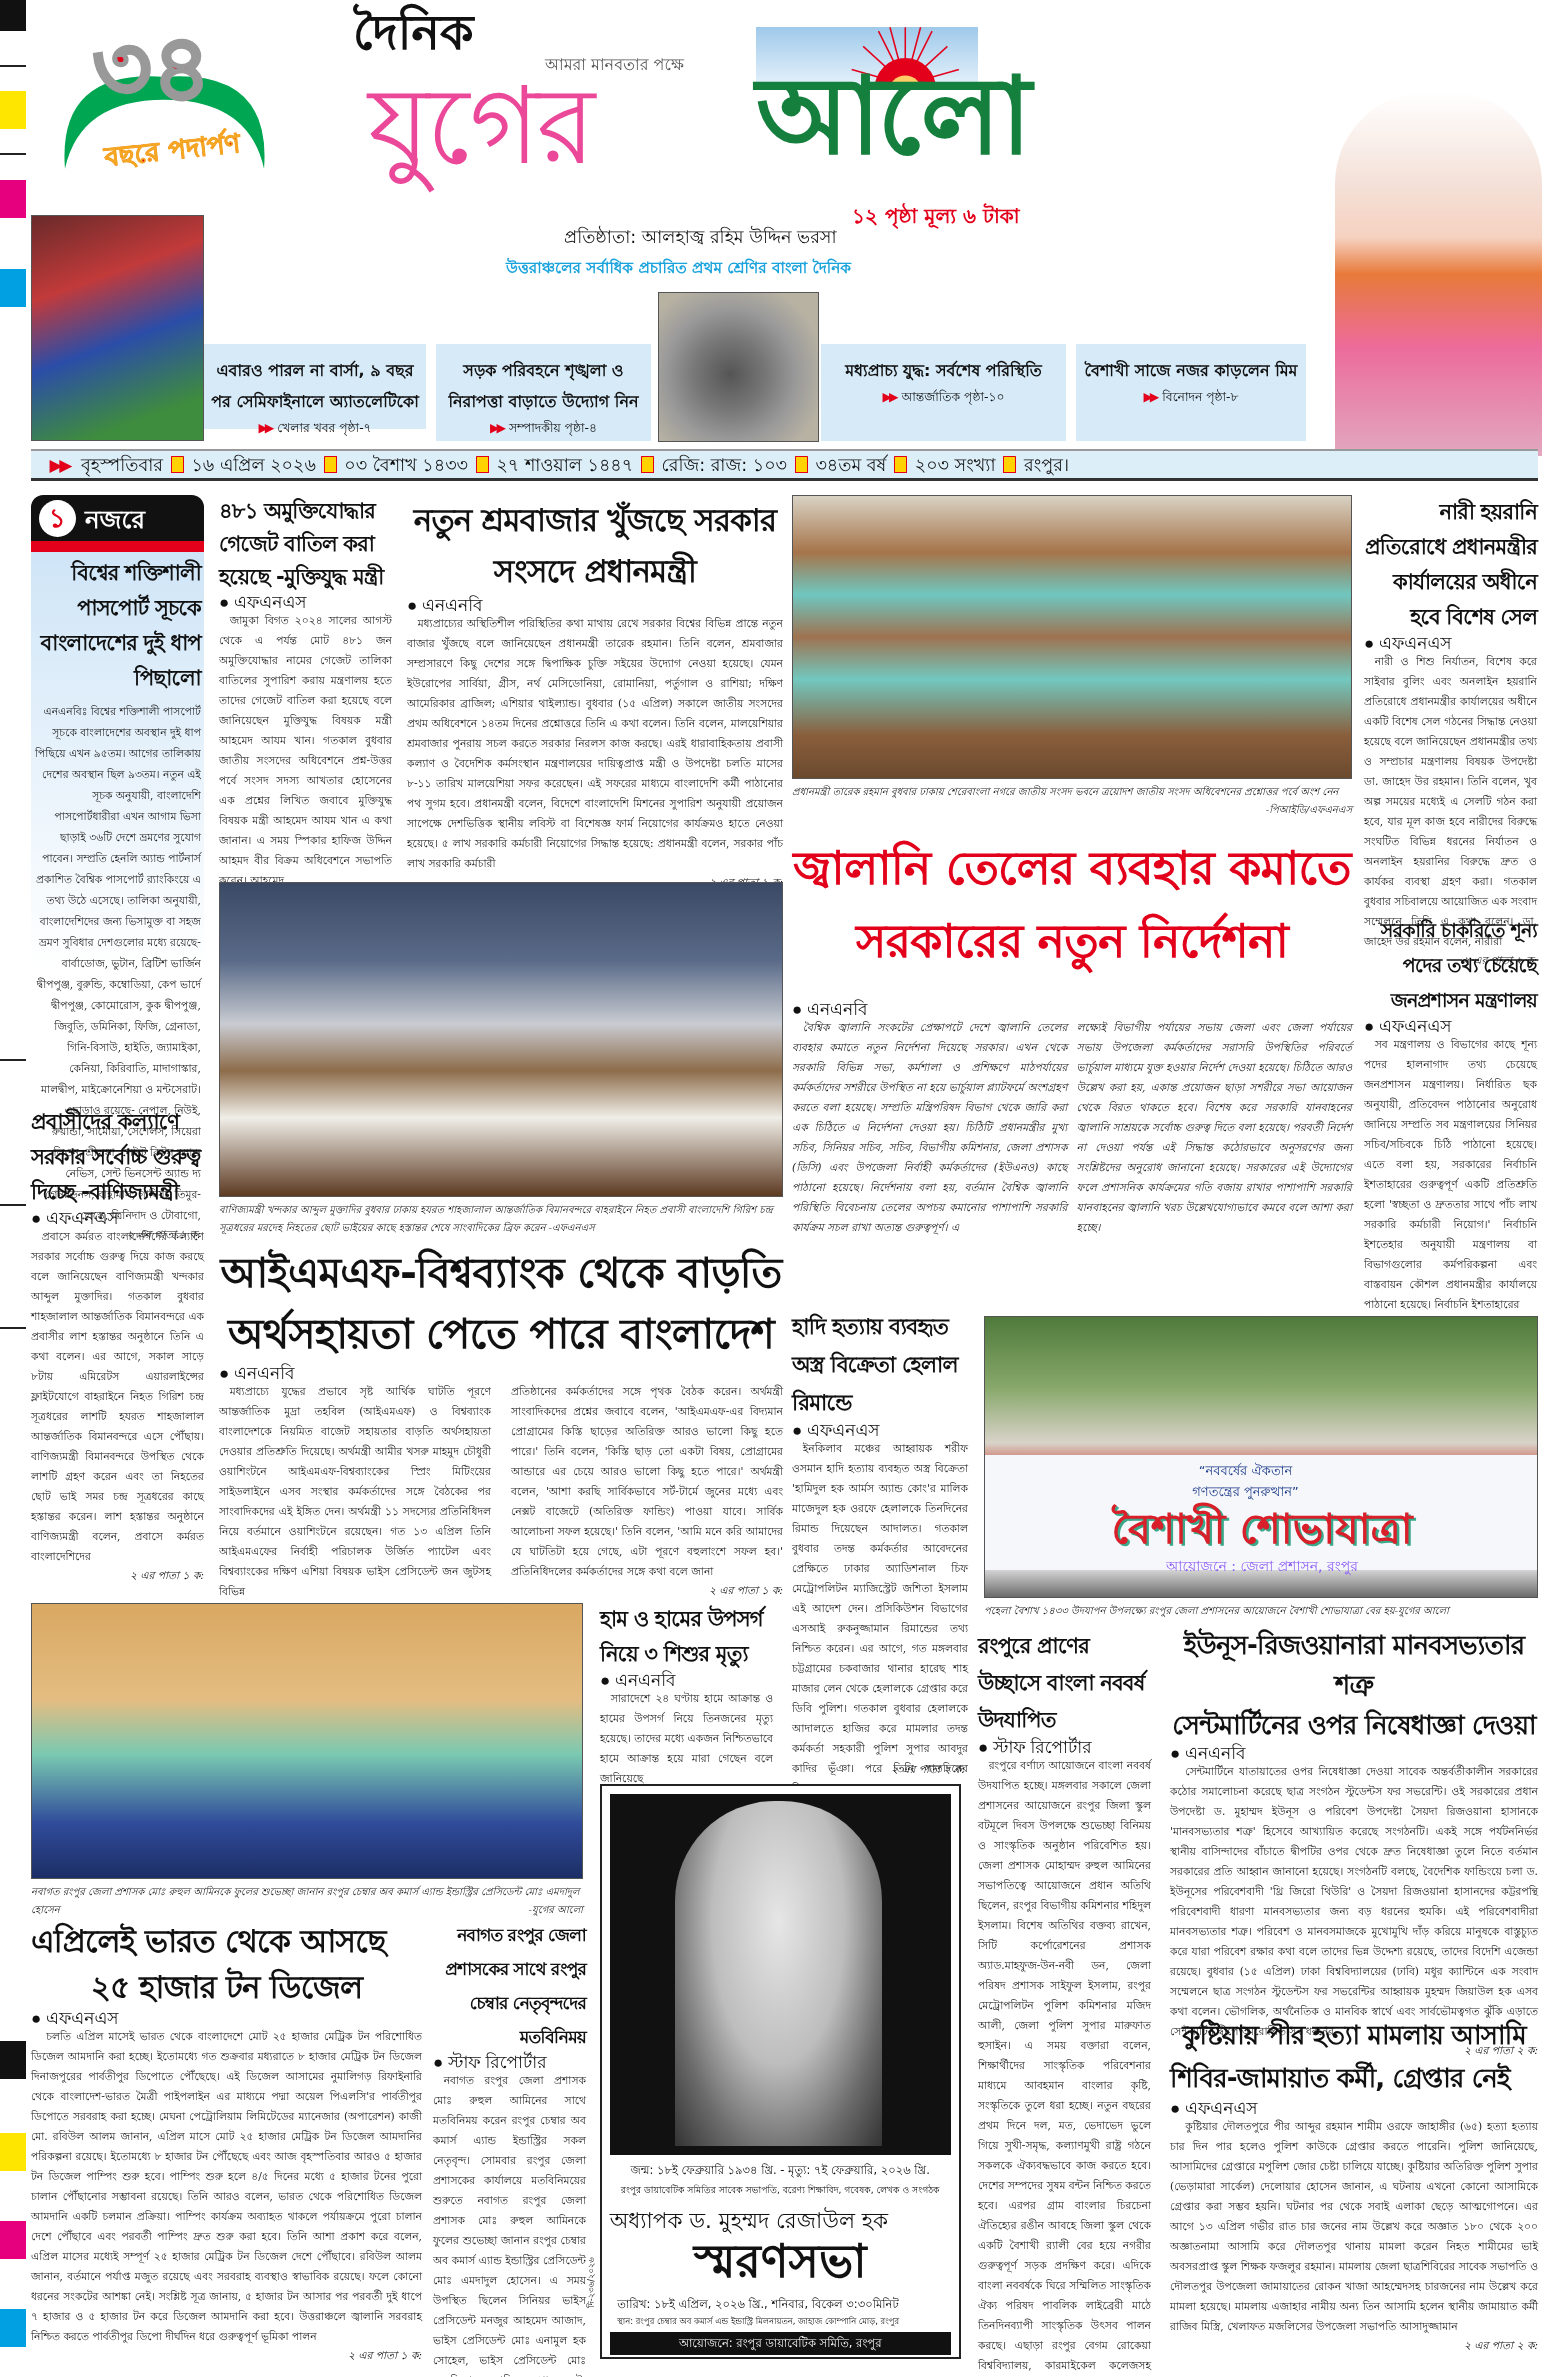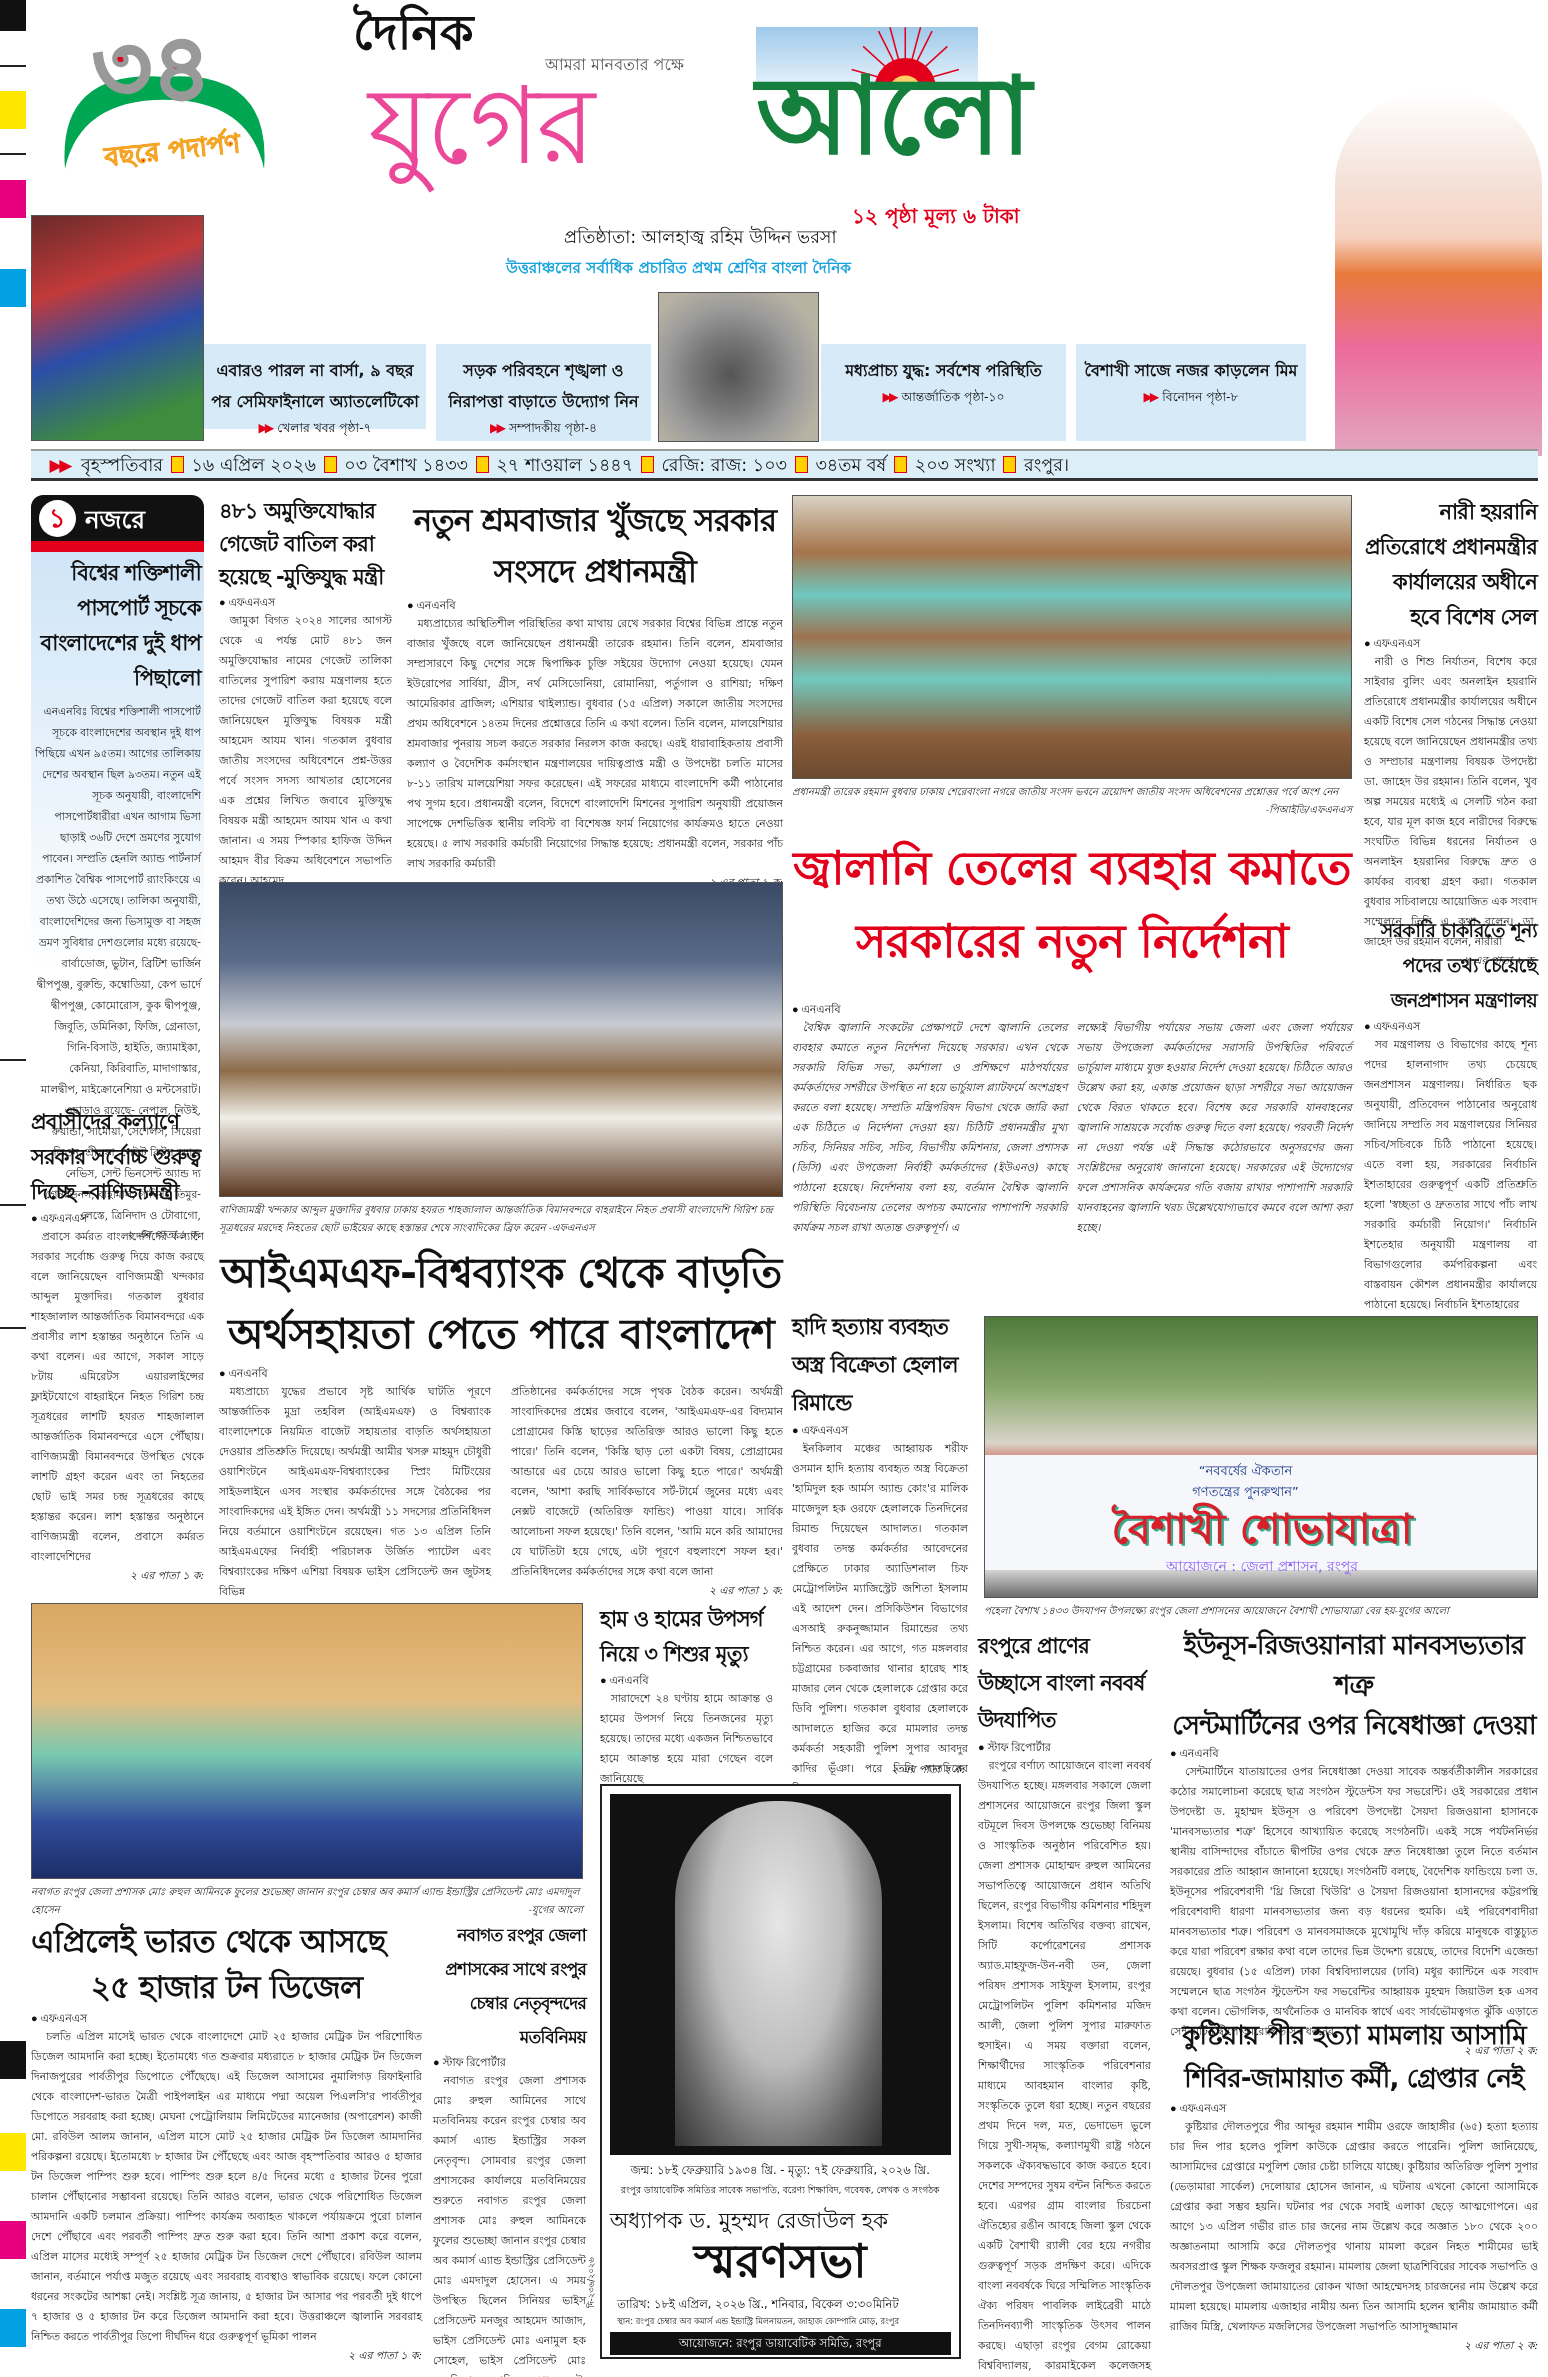--- a/index.html
+++ b/index.html
@@ -4,21 +4,21 @@
 <style>
 *{box-sizing:border-box;margin:0;padding:0}
 html,body{width:1549px;height:2377px;background:#fff;overflow:hidden}
 body{position:relative;font-family:"DejaVu Sans",sans-serif;color:#111}
 .abs{position:absolute}
 .reg{position:absolute;left:0;width:26px}
 .reg-k{background:#111}.reg-y{background:#ffe600}.reg-m{background:#e6007e}.reg-c{background:#00a0e3}
 .tick{position:absolute;left:0;width:26px;height:1.5px;background:#222}
 .hl{font-family:"DejaVu Sans",sans-serif;font-weight:bold;color:#111;line-height:1.25;letter-spacing:-0.8px}
 .body-text{font-family:"DejaVu Serif",serif;font-size:10.7px;line-height:20px;color:#222;text-align:justify}
-.byline{font-family:Liberation Serif, serif;font-size:11px;line-height:17px;color:#111}
+.byline{font-family:Liberation Sans, sans-serif;font-size:17px;line-height:17px;color:#111}
 .byline::before{content:"● "}
 .jump{display:block;text-align:right;font-style:italic;font-size:10.7px}
 .photo{position:absolute;border:0.8px solid #555;overflow:hidden}
 .caption{position:absolute;font-family:"DejaVu Serif",serif;font-style:italic;font-size:10px;line-height:18.4px;color:#222}
 .teaser{position:absolute;background:#d6eaf8;text-align:center;padding:10.7px 4.6px 0}
 .teaser .t{font-weight:bold;font-size:16px;line-height:31px;color:#111}
 .teaser .p{font-size:12.3px;line-height:23px}
 .arrow{color:#e3001b;font-size:12.3px;letter-spacing:-3.1px;margin-right:6.1px}
 .sq{display:inline-block;width:13px;height:17px;background:#ffd200;border:1.5px solid #e3001b;vertical-align:-2.3px;margin:0 7.7px}
 </style>
@@ -244,18 +244,18 @@
 
 <article class="abs" style="left:433px;top:1918px;width:153px">
   <h2 class="hl" style="font-size:17px;line-height:34px;text-align:right">নবাগত রংপুর জেলা প্রশাসকের সাথে রংপুর চেম্বার নেতৃবৃন্দদের মতবিনিময়</h2>
   <div class="byline">স্টাফ রিপোর্টার</div>
   <p class="body-text" style="text-indent:10.7px">নবাগত রংপুর জেলা প্রশাসক মোঃ রুহুল আমিনের সাথে মতবিনিময় করেন রংপুর চেম্বার অব কমার্স এ্যান্ড ইন্ডাস্ট্রির সকল নেতৃবৃন্দ। সোমবার রংপুর জেলা প্রশাসকের কার্যালয়ে মতবিনিময়ের শুরুতে নবাগত রংপুর জেলা প্রশাসক মোঃ রুহুল আমিনকে ফুলের শুভেচ্ছা জানান রংপুর চেম্বার অব কমার্স এ্যান্ড ইন্ডাস্ট্রির প্রেসিডেন্ট মোঃ এমদাদুল হোসেন। এ সময় উপস্থিত ছিলেন সিনিয়র ভাইস প্রেসিডেন্ট মনজুর আহমেদ আজাদ, ভাইস প্রেসিডেন্ট মোঃ এনামুল হক সোহেল, ভাইস প্রেসিডেন্ট মোঃ জুলফিকার আজিজ খান ভুট্টু, পরিচালক পার্থ বোস, মোঃ ওবায়দুর রহমান রতন, মোঃ কামাল হোসেন,</p>
 
 </article>
 
 <article class="abs" style="left:1170px;top:2014px;width:368px">
   <h2 class="hl" style="font-size:26px;line-height:43px;text-align:center">কুষ্টিয়ায় পীর হত্যা মামলায় আসামি</h2>
-  <h2 class="hl" style="font-size:26px;line-height:43px;text-align:center">শিবির-জামায়াত কর্মী, গ্রেপ্তার নেই</h2>
+  <h2 class="hl" style="font-size:26px;line-height:43px;text-align:left">শিবির-জামায়াত কর্মী, গ্রেপ্তার নেই</h2>
   <div class="byline">এফএনএস</div>
   <p class="body-text" style="text-indent:15.3px;line-height:20px">কুষ্টিয়ার দৌলতপুরে পীর আব্দুর রহমান শামীম ওরফে জাহাঙ্গীর (৬৫) হত্যা হত্যায় চার দিন পার হলেও পুলিশ কাউকে গ্রেপ্তার করতে পারেনি। পুলিশ জানিয়েছে, আসামিদের গ্রেপ্তারে মপুলিশ জোর চেষ্টা চালিয়ে যাচ্ছে। কুষ্টিয়ার অতিরিক্ত পুলিশ সুপার (ভেড়ামারা সার্কেল) দেলোয়ার হোসেন জানান, এ ঘটনায় এখনো কোনো আসামিকে গ্রেপ্তার করা সম্ভব হয়নি। ঘটনার পর থেকে সবাই এলাকা ছেড়ে আত্মগোপনে। এর আগে ১৩ এপ্রিল গভীর রাত চার জনের নাম উল্লেখ করে অজ্ঞাত ১৮০ থেকে ২০০ অজ্ঞাতনামা আসামি করে দৌলতপুর থানায় মামলা করেন নিহত শামীমের ভাই অবসরপ্রাপ্ত স্কুল শিক্ষক ফজলুর রহমান। মামলায় জেলা ছাত্রশিবিরের সাবেক সভাপতি ও দৌলতপুর উপজেলা জামায়াতের রোকন খাজা আহম্মেদসহ চারজনের নাম উল্লেখ করে মামলা হয়েছে। মামলায় এজাহার নামীয় অন্য তিন আসামি হলেন স্থানীয় জামায়াত কর্মী রাজিব মিস্ত্রি, খেলাফত মজলিসের উপজেলা সভাপতি আসাদুজ্জামান</p>
   <span class="jump">২ এর পাতা ২ ক:</span>
 </article>
 
 
 </body></html>

